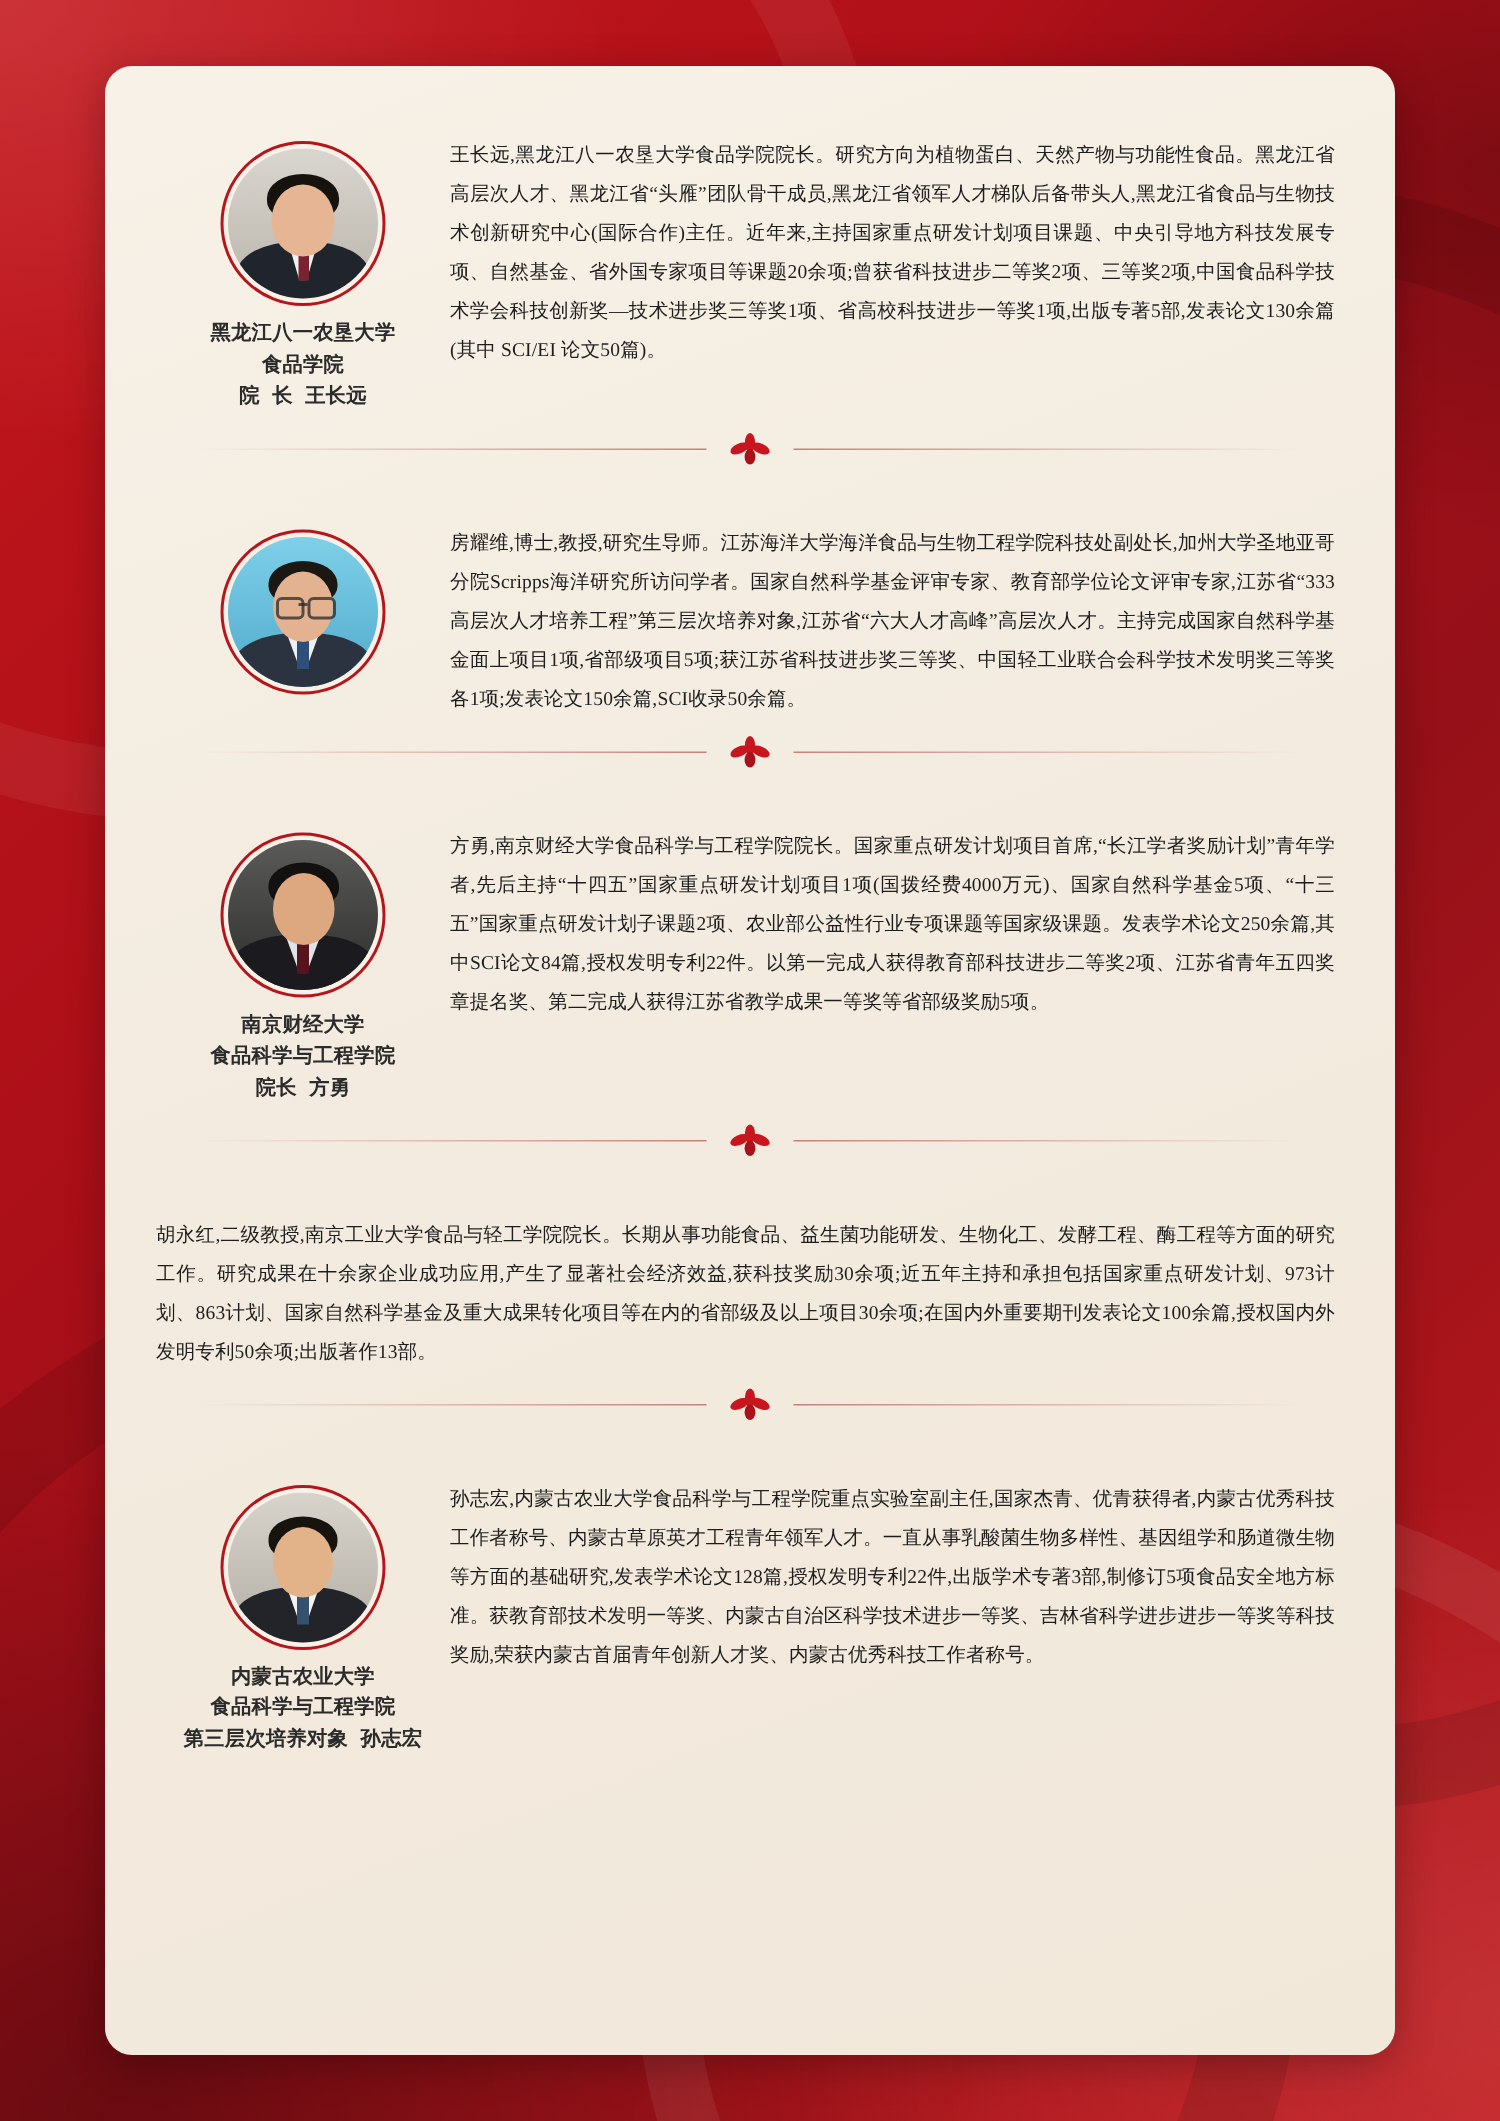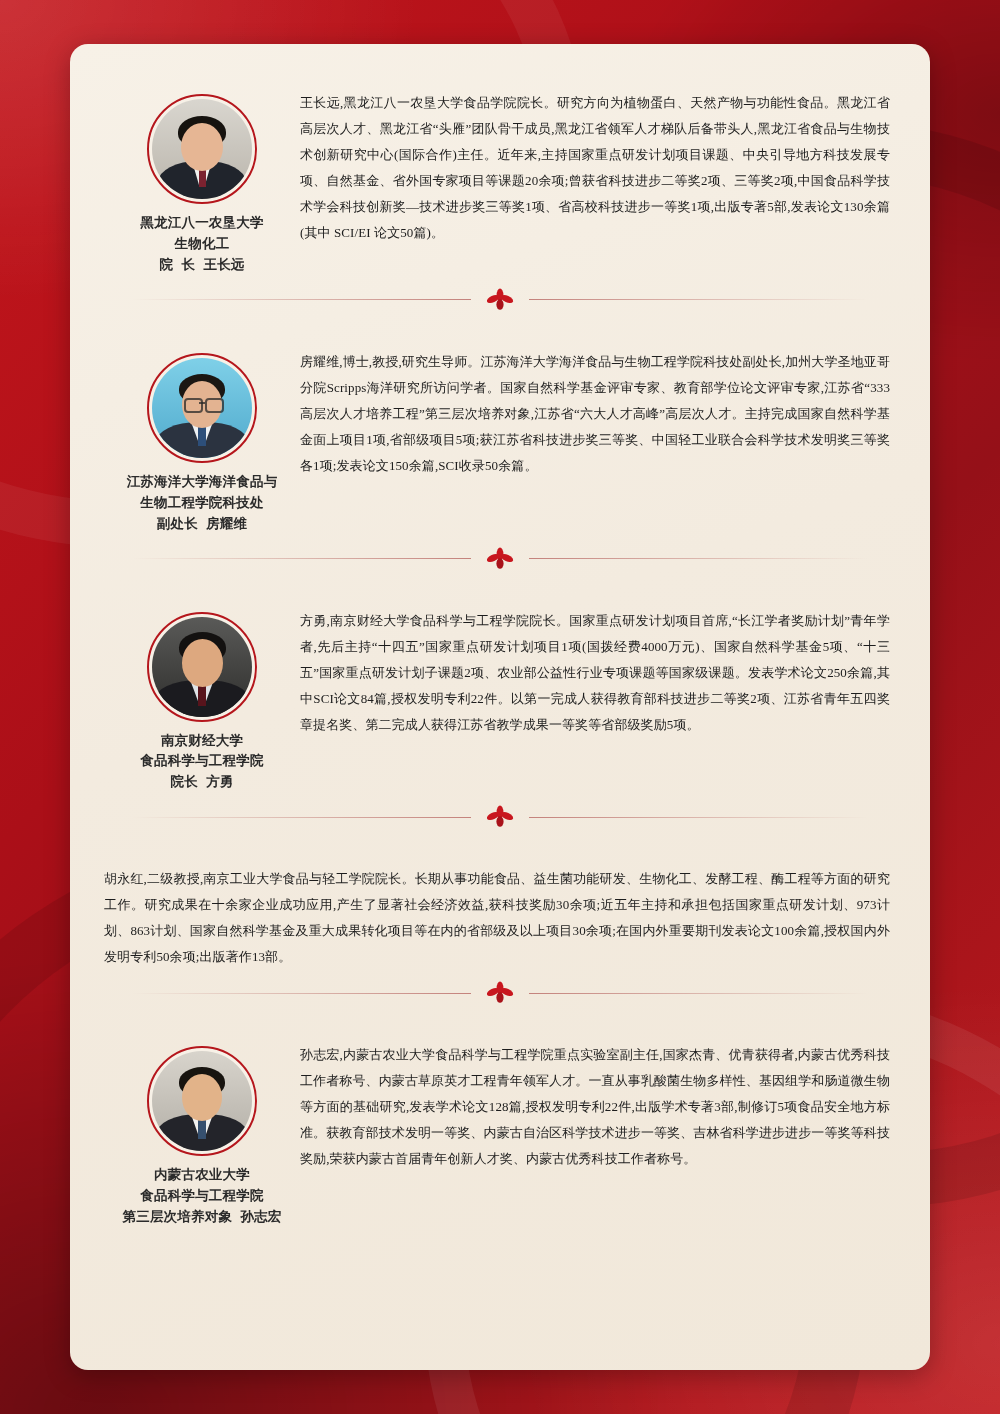--- a/index.html
+++ b/index.html
@@ -213,21 +213,21 @@
           <div class="p-bg"></div>
             <div class="p-body"></div>
             <div class="p-collar"></div>
           <div class="p-tie"></div>
             <div class="p-hair"></div>
             <div class="p-head"></div>
         </div>
       </div>
       <div class="caption">
         <div>黑龙江八一农垦大学</div>
-        <div>生物化工</div>
+        <div>食品学院</div>
         <div>院 长  王长远</div>
       </div>
     </div>
     <div class="bio">王长远,黑龙江八一农垦大学食品学院院长。研究方向为植物蛋白、天然产物与功能性食品。黑龙江省高层次人才、黑龙江省“头雁”团队骨干成员,黑龙江省领军人才梯队后备带头人,黑龙江省食品与生物技术创新研究中心(国际合作)主任。近年来,主持国家重点研发计划项目课题、中央引导地方科技发展专项、自然基金、省外国专家项目等课题20余项;曾获省科技进步二等奖2项、三等奖2项,中国食品科学技术学会科技创新奖—技术进步奖三等奖1项、省高校科技进步一等奖1项,出版专著5部,发表论文130余篇(其中 SCI/EI 论文50篇)。</div>
   </div>
 
   <div class="divider">
     <div class="divider-line left"></div>
     <div class="flower">
       <svg width="34" height="24" viewBox="0 0 34 24" xmlns="http://www.w3.org/2000/svg" aria-hidden="true">
@@ -248,25 +248,20 @@
             <div class="p-body"></div>
             <div class="p-collar"></div>
           <div class="p-tie"></div>
             <div class="p-hair"></div>
             <div class="p-head"></div>
           <div class="p-glass g-l"></div>
             <div class="p-glass g-r"></div>
             <div class="p-glass-bridge g-b"></div>
         </div>
       </div>
-      <div class="caption">
-        <div>江苏海洋大学海洋食品与</div>
-        <div>生物工程学院科技处</div>
-        <div>副处长  房耀维</div>
-      </div>
     </div>
     <div class="bio">房耀维,博士,教授,研究生导师。江苏海洋大学海洋食品与生物工程学院科技处副处长,加州大学圣地亚哥分院Scripps海洋研究所访问学者。国家自然科学基金评审专家、教育部学位论文评审专家,江苏省“333高层次人才培养工程”第三层次培养对象,江苏省“六大人才高峰”高层次人才。主持完成国家自然科学基金面上项目1项,省部级项目5项;获江苏省科技进步奖三等奖、中国轻工业联合会科学技术发明奖三等奖各1项;发表论文150余篇,SCI收录50余篇。</div>
   </div>
 
   <div class="divider">
     <div class="divider-line left"></div>
     <div class="flower">
       <svg width="34" height="24" viewBox="0 0 34 24" xmlns="http://www.w3.org/2000/svg" aria-hidden="true">
         <ellipse cx="10" cy="11" rx="6.5" ry="3.3" fill="#c8161e" transform="rotate(-24 10 11)"></ellipse>
         <ellipse cx="24" cy="11" rx="6.5" ry="3.3" fill="#c8161e" transform="rotate(24 24 11)"></ellipse>

